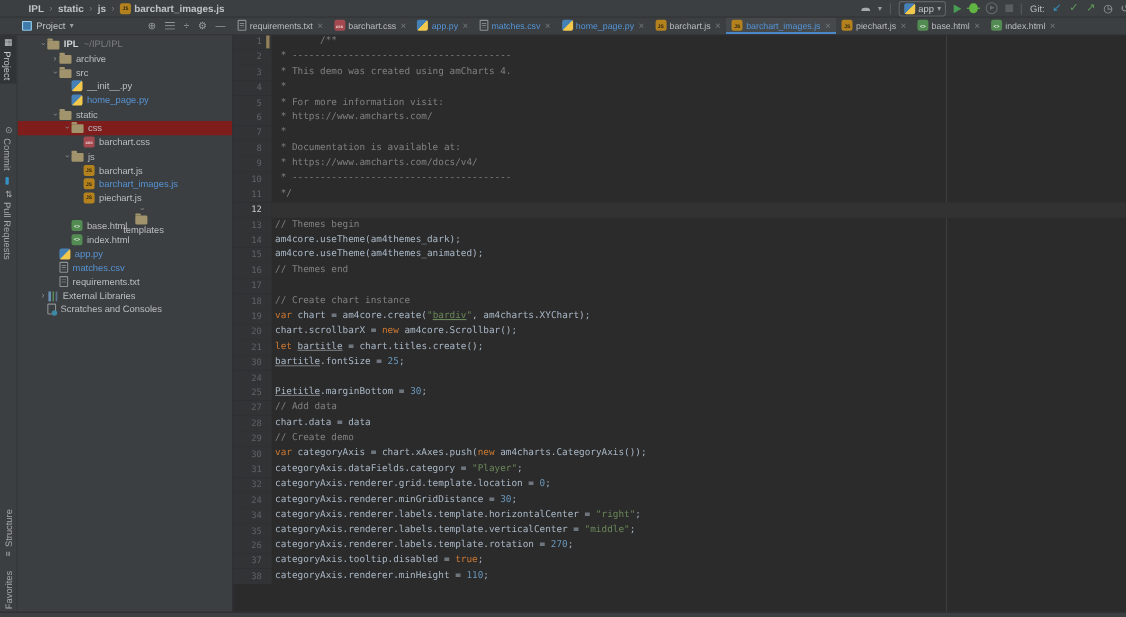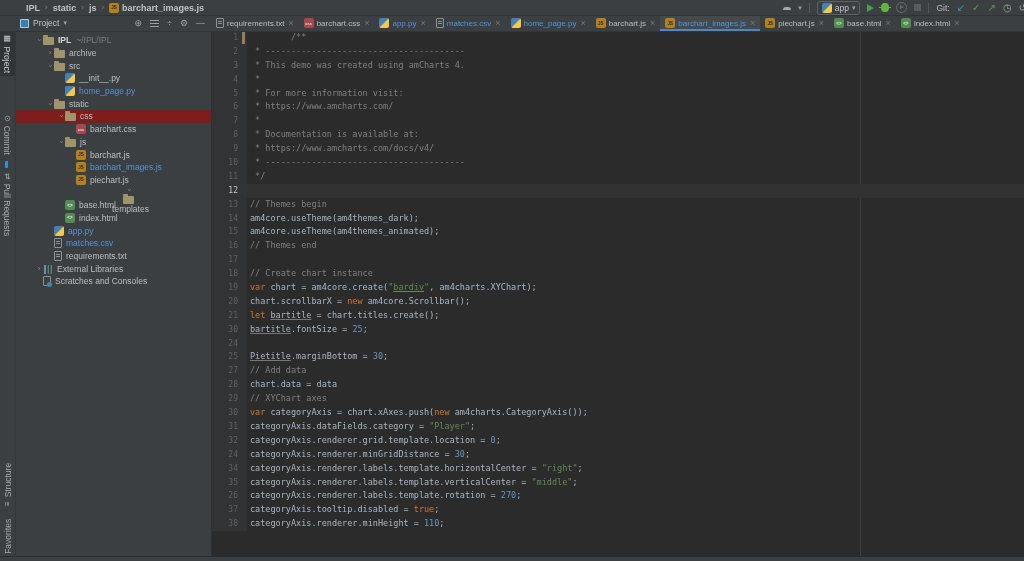--- a/index.html
+++ b/index.html
@@ -445,21 +445,21 @@
       <div class="cl">
         <span class="ln">27</span>
         <span class="lt"><span class="tok-c">// Add data</span></span>
       </div>
       <div class="cl">
         <span class="ln">28</span>
         <span class="lt"><span class="tok-d">chart.data = data</span></span>
       </div>
       <div class="cl">
         <span class="ln">29</span>
-        <span class="lt"><span class="tok-c">// XYChart axes</span></span>
+        <span class="lt"><span class="tok-c">// Create demo</span></span>
       </div>
       <div class="cl">
         <span class="ln">30</span>
         <span class="lt"><span class="tok-k">var</span><span class="tok-d"> categoryAxis = chart.xAxes.push(</span><span class="tok-k">new</span><span class="tok-d"> am4charts.CategoryAxis());</span></span>
       </div>
       <div class="cl">
         <span class="ln">31</span>
         <span class="lt"><span class="tok-d">categoryAxis.dataFields.category = </span><span class="tok-s">"Player"</span><span class="tok-d">;</span></span>
       </div>
       <div class="cl">

